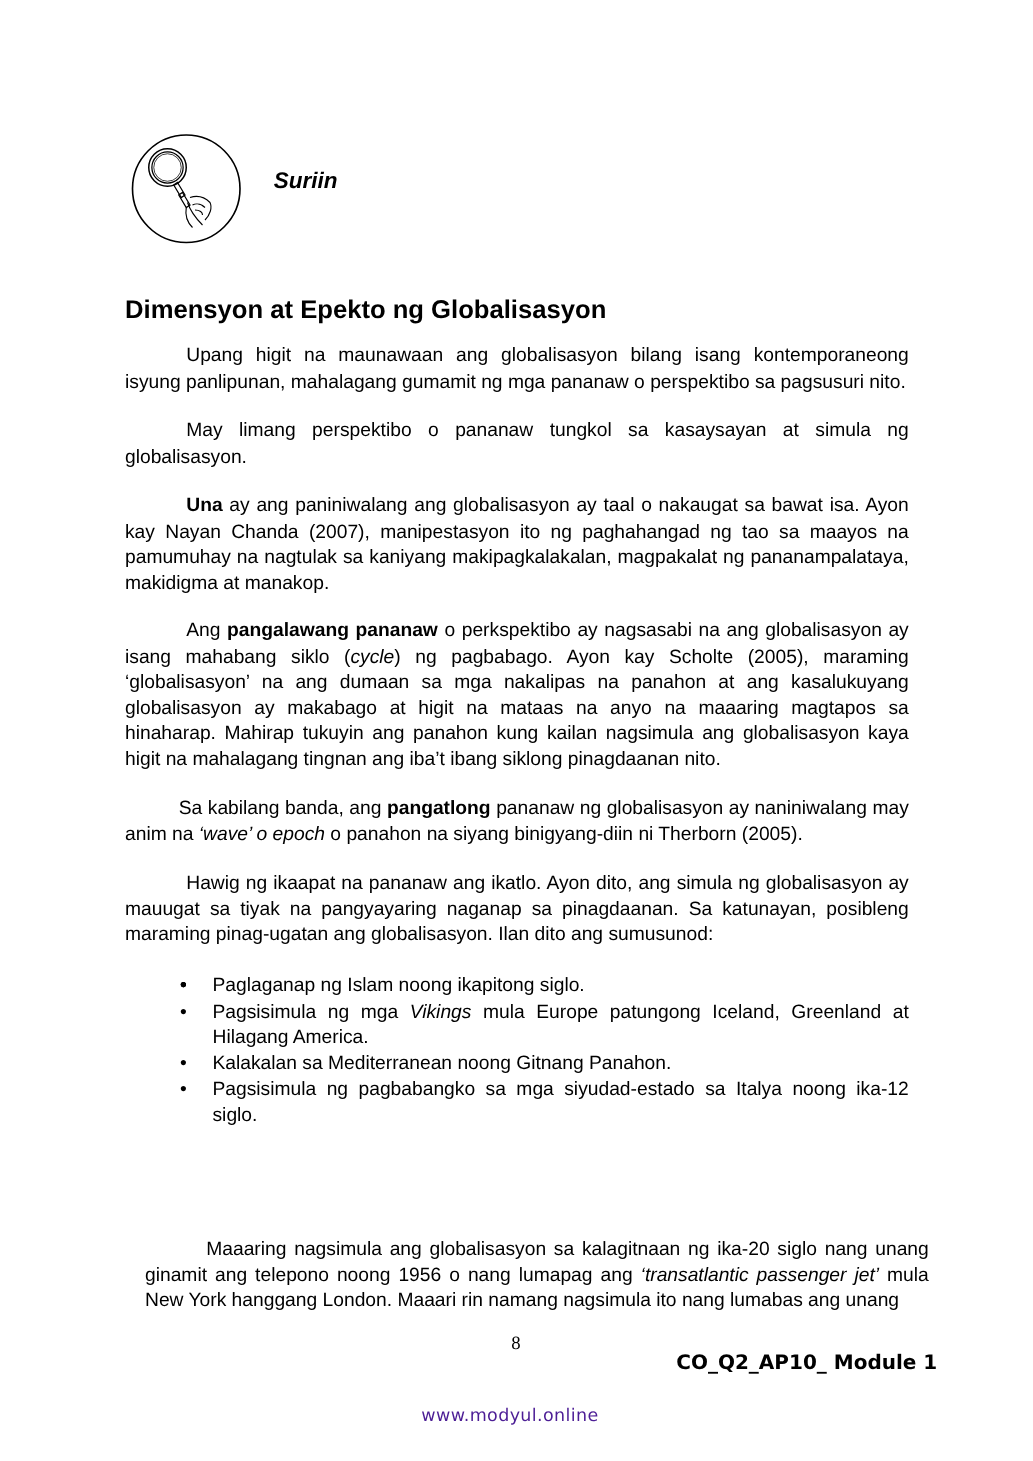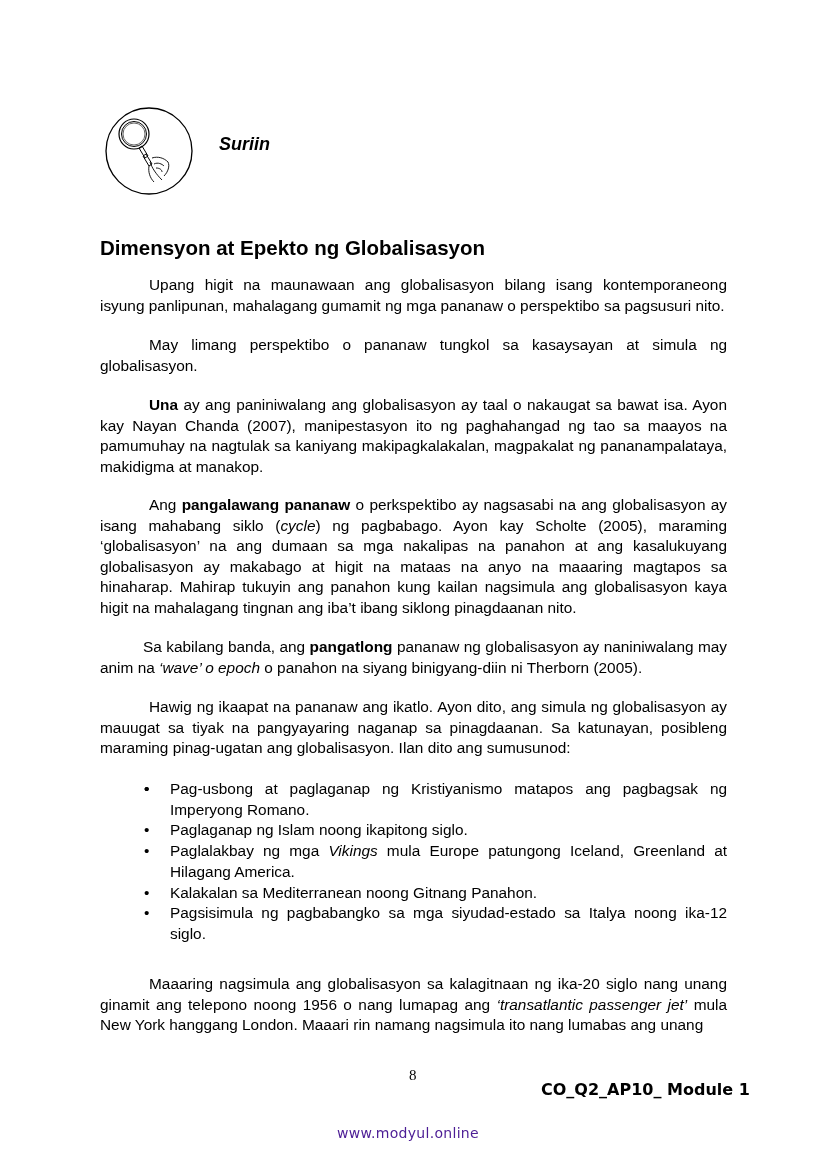--- a/index.html
+++ b/index.html
@@ -49,24 +49,24 @@
 <p class="para indent" style="top:395px;margin:0;"><b>Una</b><span> ay ang paniniwalang ang globalisasyon ay taal o nakaugat sa bawat isa. Ayon kay Nayan Chanda (2007), manipestasyon ito ng paghahangad ng tao sa maayos na pamumuhay na nagtulak sa kaniyang makipagkalakalan, magpakalat ng pananampalataya, makidigma at manakop.</span></p>
 
 <p class="para indent" style="top:495px;margin:0;"><span>Ang </span><b>pangalawang pananaw</b><span> o perkspektibo ay nagsasabi na ang globalisasyon ay isang mahabang siklo (</span><i>cycle</i><span>) ng pagbabago. Ayon kay Scholte (2005), maraming ‘globalisasyon’ na ang dumaan sa mga nakalipas na panahon at ang kasalukuyang globalisasyon ay makabago at higit na mataas na anyo na maaaring magtapos sa hinaharap. Mahirap tukuyin ang panahon kung kailan nagsimula ang globalisasyon kaya higit na mahalagang tingnan ang iba’t ibang siklong pinagdaanan nito.</span></p>
 
 <p class="para indent-s" style="top:637px;margin:0;"><span>Sa kabilang banda, ang </span><b>pangatlong</b><span> pananaw ng globalisasyon ay naniniwalang may anim na </span><i>‘wave’ o epoch</i><span> o panahon na siyang binigyang-diin ni Therborn (2005).</span></p>
 
 <p class="para indent" style="top:697px;margin:0;">Hawig ng ikaapat na pananaw ang ikatlo. Ayon dito, ang simula ng globalisasyon ay mauugat sa tiyak na pangyayaring naganap sa pinagdaanan. Sa katunayan, posibleng maraming pinag-ugatan ang globalisasyon. Ilan dito ang sumusunod:</p>
 
 <ul class="list">
   <li><span class="bullet">•</span></li>
-  <li><span class="bullet">•</span><span>Pag-usbong at paglaganap ng Kristiyanismo matapos ang pagbagsak ng Imperyong Romano.</span></li>
+  <li><span class="bullet">•</span></li>
   <li><span class="bullet">•</span><span>Paglaganap ng Islam noong ikapitong siglo.</span></li>
-  <li><span class="bullet">•</span><span>Paglalakbay ng mga </span><i>Vikings</i><span> mula Europe patungong Iceland, Greenland at Hilagang America.</span></li>
+  <li><span class="bullet">•</span><span>Pagsisimula ng mga </span><i>Vikings</i><span> mula Europe patungong Iceland, Greenland at Hilagang America.</span></li>
   <li><span class="bullet">•</span><span>Kalakalan sa Mediterranean noong Gitnang Panahon.</span></li>
   <li><span class="bullet">•</span><span>Pagsisimula ng pagbabangko sa mga siyudad-estado sa Italya noong ika-12 siglo.</span></li>
 </ul>
 
-<p class="para indent" style="top:974px;margin:0;"><span>Maaaring nagsimula ang globalisasyon sa kalagitnaan ng ika-20 siglo nang unang ginamit ang telepono noong 1956 o nang lumapag ang </span><i>‘transatlantic passenger jet’</i><span> mula New York hanggang London. Maaari rin namang nagsimula ito nang lumabas ang unang</span></p>
+<p class="para indent" style="top:974px;margin:16px;"><span>Maaaring nagsimula ang globalisasyon sa kalagitnaan ng ika-20 siglo nang unang ginamit ang telepono noong 1956 o nang lumapag ang </span><i>‘transatlantic passenger jet’</i><span> mula New York hanggang London. Maaari rin namang nagsimula ito nang lumabas ang unang</span></p>
 
 <div class="page-num">8</div>
 <div class="module">CO_Q2_AP10_ Module 1</div>
 <div class="watermark">www.modyul.online</div>
 
 </body></html>

